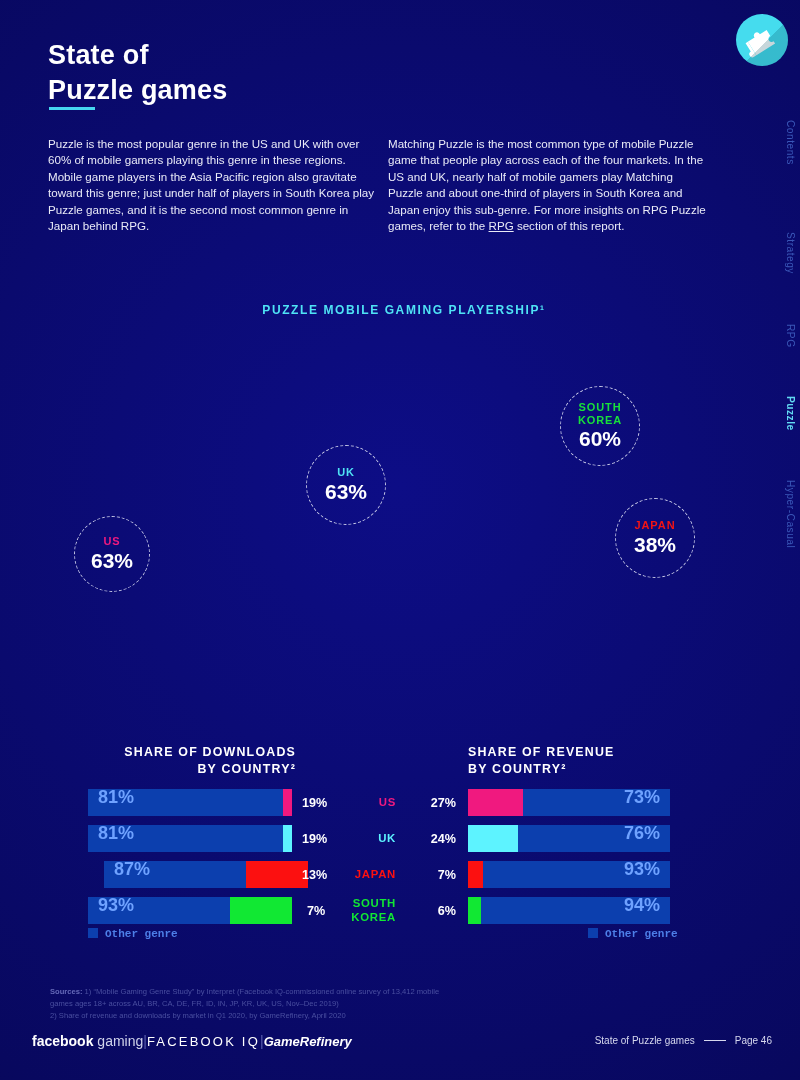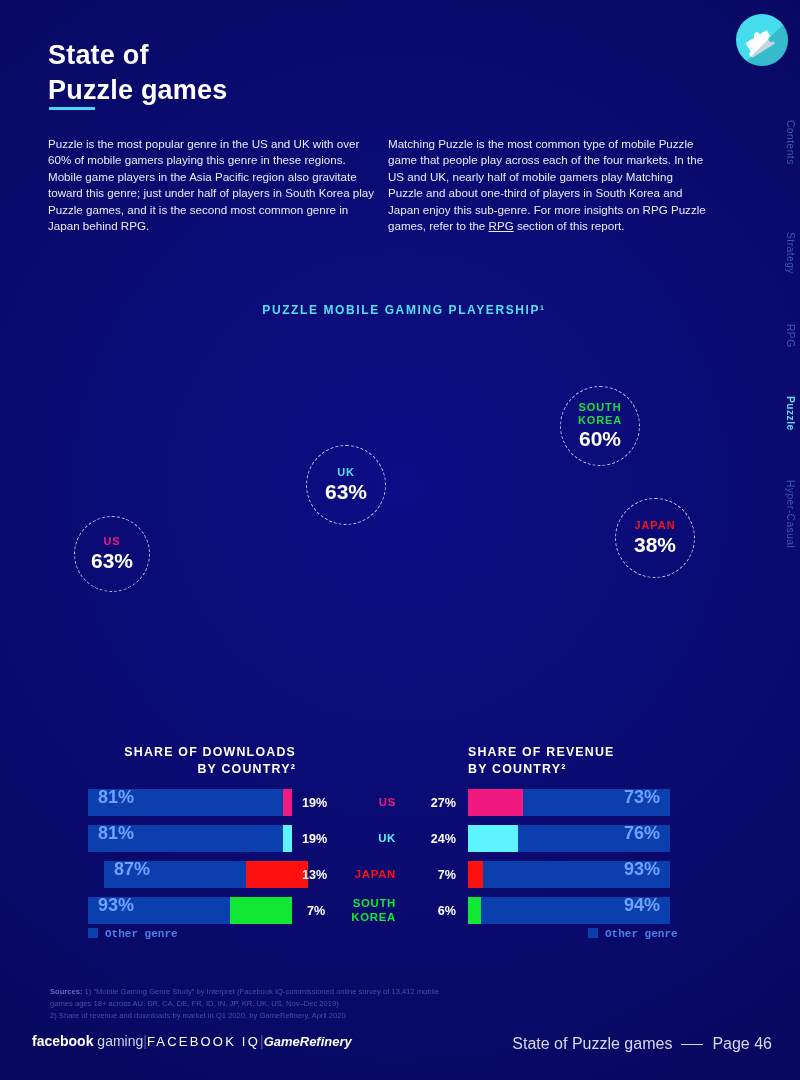--- a/index.html
+++ b/index.html
@@ -111,21 +111,21 @@
   }
   .fb-gaming .bold { font-weight:bold; }
   .fb-gaming .light { font-weight:normal; color:#cfd2ea; }
   .divider { color:#5b5fae; font-weight:300; }
   .fbiq { letter-spacing:2.2px; font-size:13px; }
   .grefinery { font-weight:bold; font-style:italic; font-size:13px; }
 
   .footer-page {
     position:absolute; right:28px; top:1035px;
     display:flex; align-items:center; gap:9px;
-    font-size:16px; color:#d6d8ee;
+    font-size:10px; color:#d6d8ee;
   }
   .footer-page .dash { width:22px; height:1px; background:#d6d8ee; display:inline-block; }
 
   
   .sidenav { position:absolute; right:4px; top:120px; width:34px; }
   .sidenav-item {
     position:absolute; right:0;
     writing-mode:vertical-rl;
     font-size:10.2px; letter-spacing:.5px;
     color:#3a57b8; white-space:nowrap;

